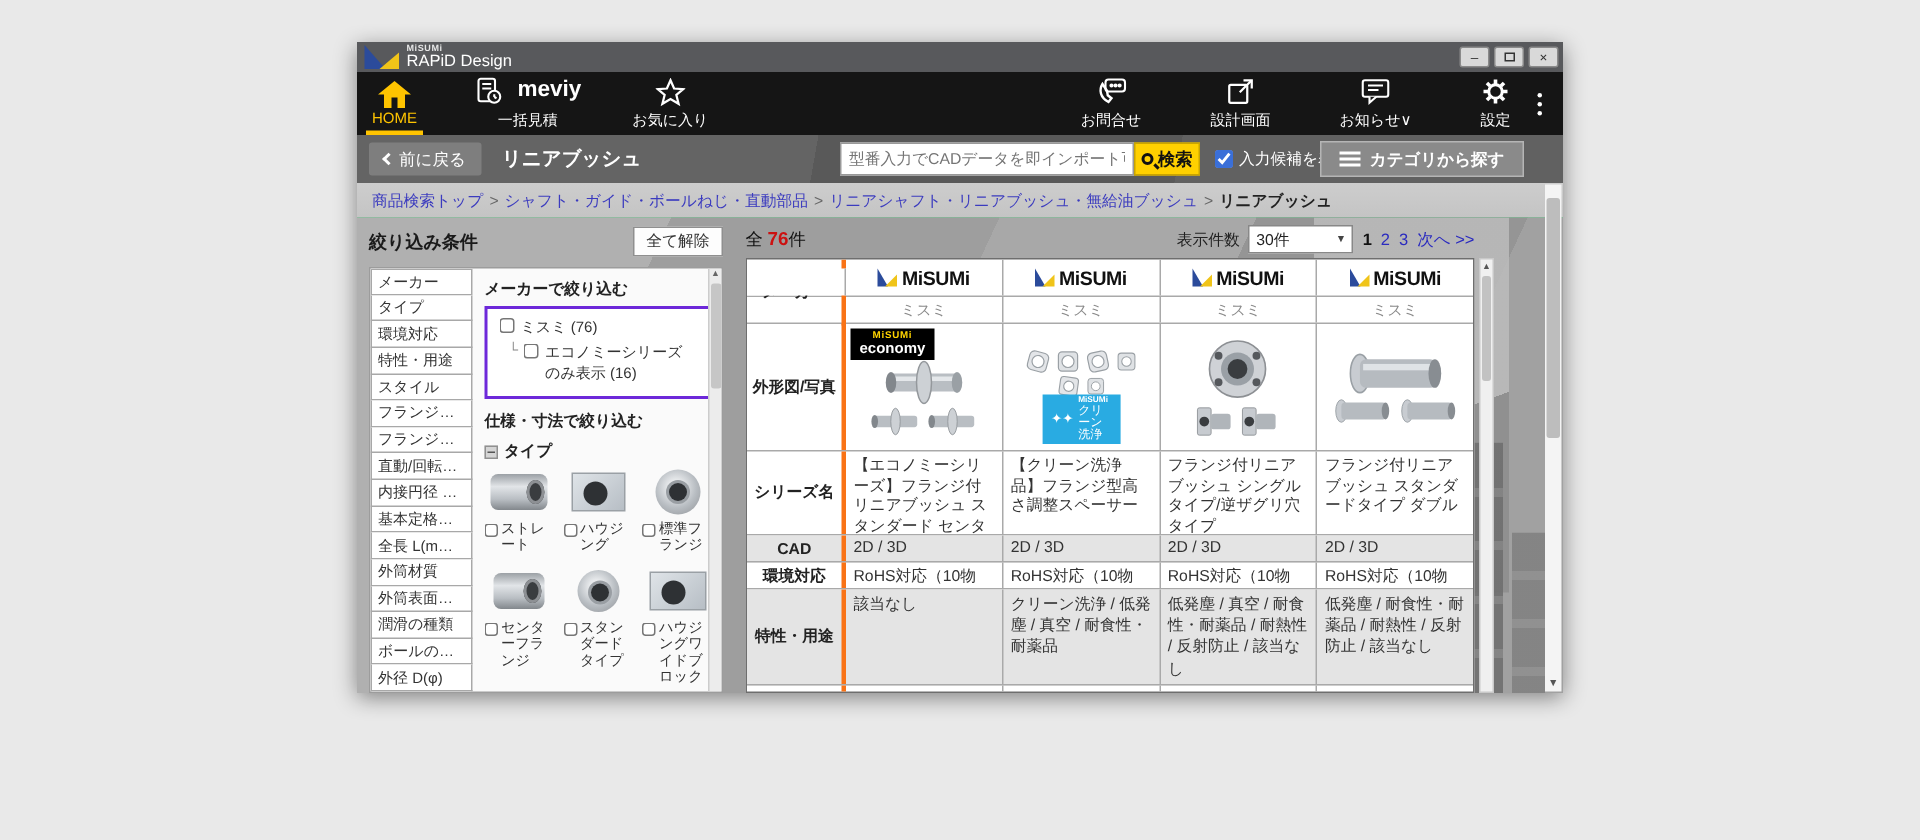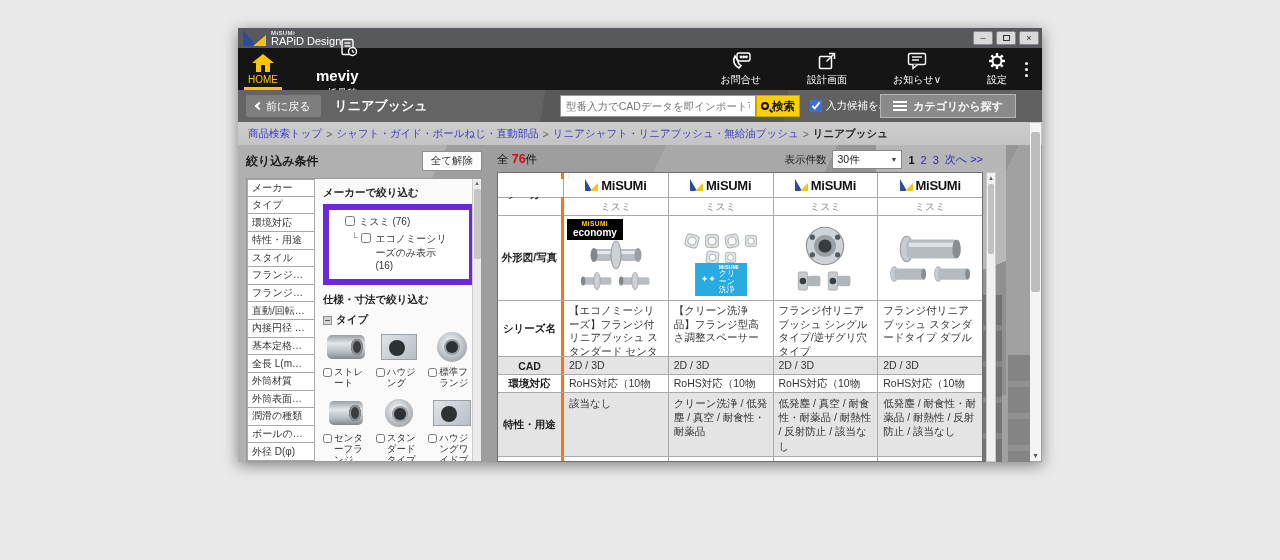--- a/index.html
+++ b/index.html
@@ -26,21 +26,21 @@
   .restore-glyph { position:relative; width:7px; height:6px; margin:3px auto; border:1px solid #333; background:#d9d9d9; }
   .restore-glyph:before { content:""; position:absolute; left:2px; top:-3px; width:7px; height:6px; border:1px solid #333; z-index:-1; }
 
   
   .navbar { height:42px; background:#151515; display:flex; align-items:stretch; color:#fff; position:relative; }
   .nav-item { display:flex; flex-direction:column; align-items:center; justify-content:center; gap:2px;
               padding:0 10px; font-size:10px; cursor:pointer; position:relative; }
   .nav-item svg { display:block; }
   .nav-home { color:#ffc400; }
   .nav-home:after { content:""; position:absolute; bottom:0; left:6px; right:6px; height:3px; background:#ffc400; }
-  .meviy-row { display:flex; align-items:flex-end; gap:9px;flex-direction:column; }
+  .meviy-row { display:flex; align-items:flex-start; gap:9px; }
   .meviy-brand { font-size:15px; font-weight:bold; color:#fff; }
   .nav-right { position:absolute; right:6px; top:0; bottom:0; display:flex; align-items:stretch; }
   .nav-label { font-size:10px; color:#fff; }
   .vdots { display:flex; flex-direction:column; justify-content:center; gap:3px; padding:0 8px; }
   .vdots i { width:3px; height:3px; border-radius:50%; background:#fff; }
 
   
   .toolbar { height:32px; background:linear-gradient(100deg,#646464 0 38%,#595959 38% 68%,#616161 68%);
              display:flex; align-items:center; position:relative; }
   .back-btn { margin-left:8px; height:22px; background:#7e7e7e; color:#fff; font-size:11px;
@@ -85,21 +85,21 @@
   .filter-title { font-size:12px; font-weight:bold; color:#1a1a1a; }
   .clear-btn { background:#fdfdfd; border:1px solid #8f8f8f; font-size:10.5px; color:#333; padding:2px 8px; cursor:pointer; }
   .filter-panel { position:absolute; left:8px; top:33px; width:236px; bottom:0; background:#fafafa;
                   border:1px solid #9c9c9c; display:flex; overflow:hidden; }
   .ftabs { width:68px; display:flex; flex-direction:column; }
   .ftab { height:17.7px; background:#fff; border:1px solid #a8a8a8; border-top:none; font-size:10px; color:#333;
           display:flex; align-items:center; padding-left:4px; white-space:nowrap; overflow:hidden; cursor:pointer; }
   .ftab:first-child { border-top:1px solid #a8a8a8; }
   .fbody { flex:1; padding:4px 6px 0 8px; overflow:hidden; position:relative; }
   .fsec-title { font-size:10.5px; font-weight:bold; color:#222; margin:3px 0 4px; }
-  .maker-box { border:6px solid #6d28d9; background:#fff; padding:5px 16px; font-size:10px; color:#333; }
+  .maker-box { border:2px solid #6d28d9; background:#fff; padding:5px 8px; font-size:10px; color:#333; }
   .chk-row { display:flex; align-items:flex-start; gap:4px; margin-bottom:3px; cursor:pointer; }
   .chk-row input { width:10px; height:10px; margin-top:1px; }
   .indent { margin-left:6px; }
   .l-conn { color:#888; font-size:9px; }
   .type-head { display:flex; align-items:center; gap:4px; font-size:10.5px; font-weight:bold; color:#222; margin:6px 0 2px; }
   .toggle-sq { width:9px; height:9px; background:#d5d5d5; border:1px solid #909090; position:relative; }
   .toggle-sq:after { content:""; position:absolute; left:1px; right:1px; top:3px; height:1px; background:#555; }
   .type-grid { display:grid; grid-template-columns:repeat(3,1fr); column-gap:6px; row-gap:6px; }
   .type-cell { display:flex; flex-direction:column; align-items:center; }
   .thumb { width:44px; height:36px; display:flex; align-items:center; justify-content:center; }
@@ -213,20 +213,26 @@
             <rect x="3" y="1.5" width="11" height="15" rx="1.5"></rect>
             <line x1="5.5" y1="5" x2="11.5" y2="5"></line>
               <line x1="5.5" y1="8" x2="11.5" y2="8"></line>
             <circle cx="13.5" cy="13.5" r="4" fill="#151515"></circle>
             <line x1="13.5" y1="11.8" x2="13.5" y2="13.7"></line>
               <line x1="13.5" y1="13.7" x2="15" y2="14.5"></line>
           </svg>
           <span class="meviy-brand">meviy</span>
         </div>
         <span class="nav-label">一括見積</span>
+      </div>
+      <div class="nav-item" style="margin-left:14px;">
+        <svg width="20" height="19" viewBox="0 0 20 19" fill="none" stroke="#fff" stroke-width="1.5">
+          <path d="M10 1.5 L12.4 7 L18.5 7.4 L13.9 11.3 L15.4 17.2 L10 14 L4.6 17.2 L6.1 11.3 L1.5 7.4 L7.6 7 Z"></path>
+        </svg>
+        <span>お気に入り</span>
       </div>
 
       <div class="nav-right">
         <div class="nav-item">
           <svg width="22" height="20" viewBox="0 0 22 20" fill="none" stroke="#fff" stroke-width="1.4">
             <rect x="7" y="2" width="13" height="8" rx="2"></rect>
             <circle cx="11" cy="6" r=".7" fill="#fff"></circle>
               <circle cx="13.7" cy="6" r=".7" fill="#fff"></circle>
               <circle cx="16.4" cy="6" r=".7" fill="#fff"></circle>
             <path d="M5 5 C2.5 9 3.5 14 9 17 L11 14.5 L8.5 12.5 L8 9.5 Z" stroke-width="1.6"></path>

